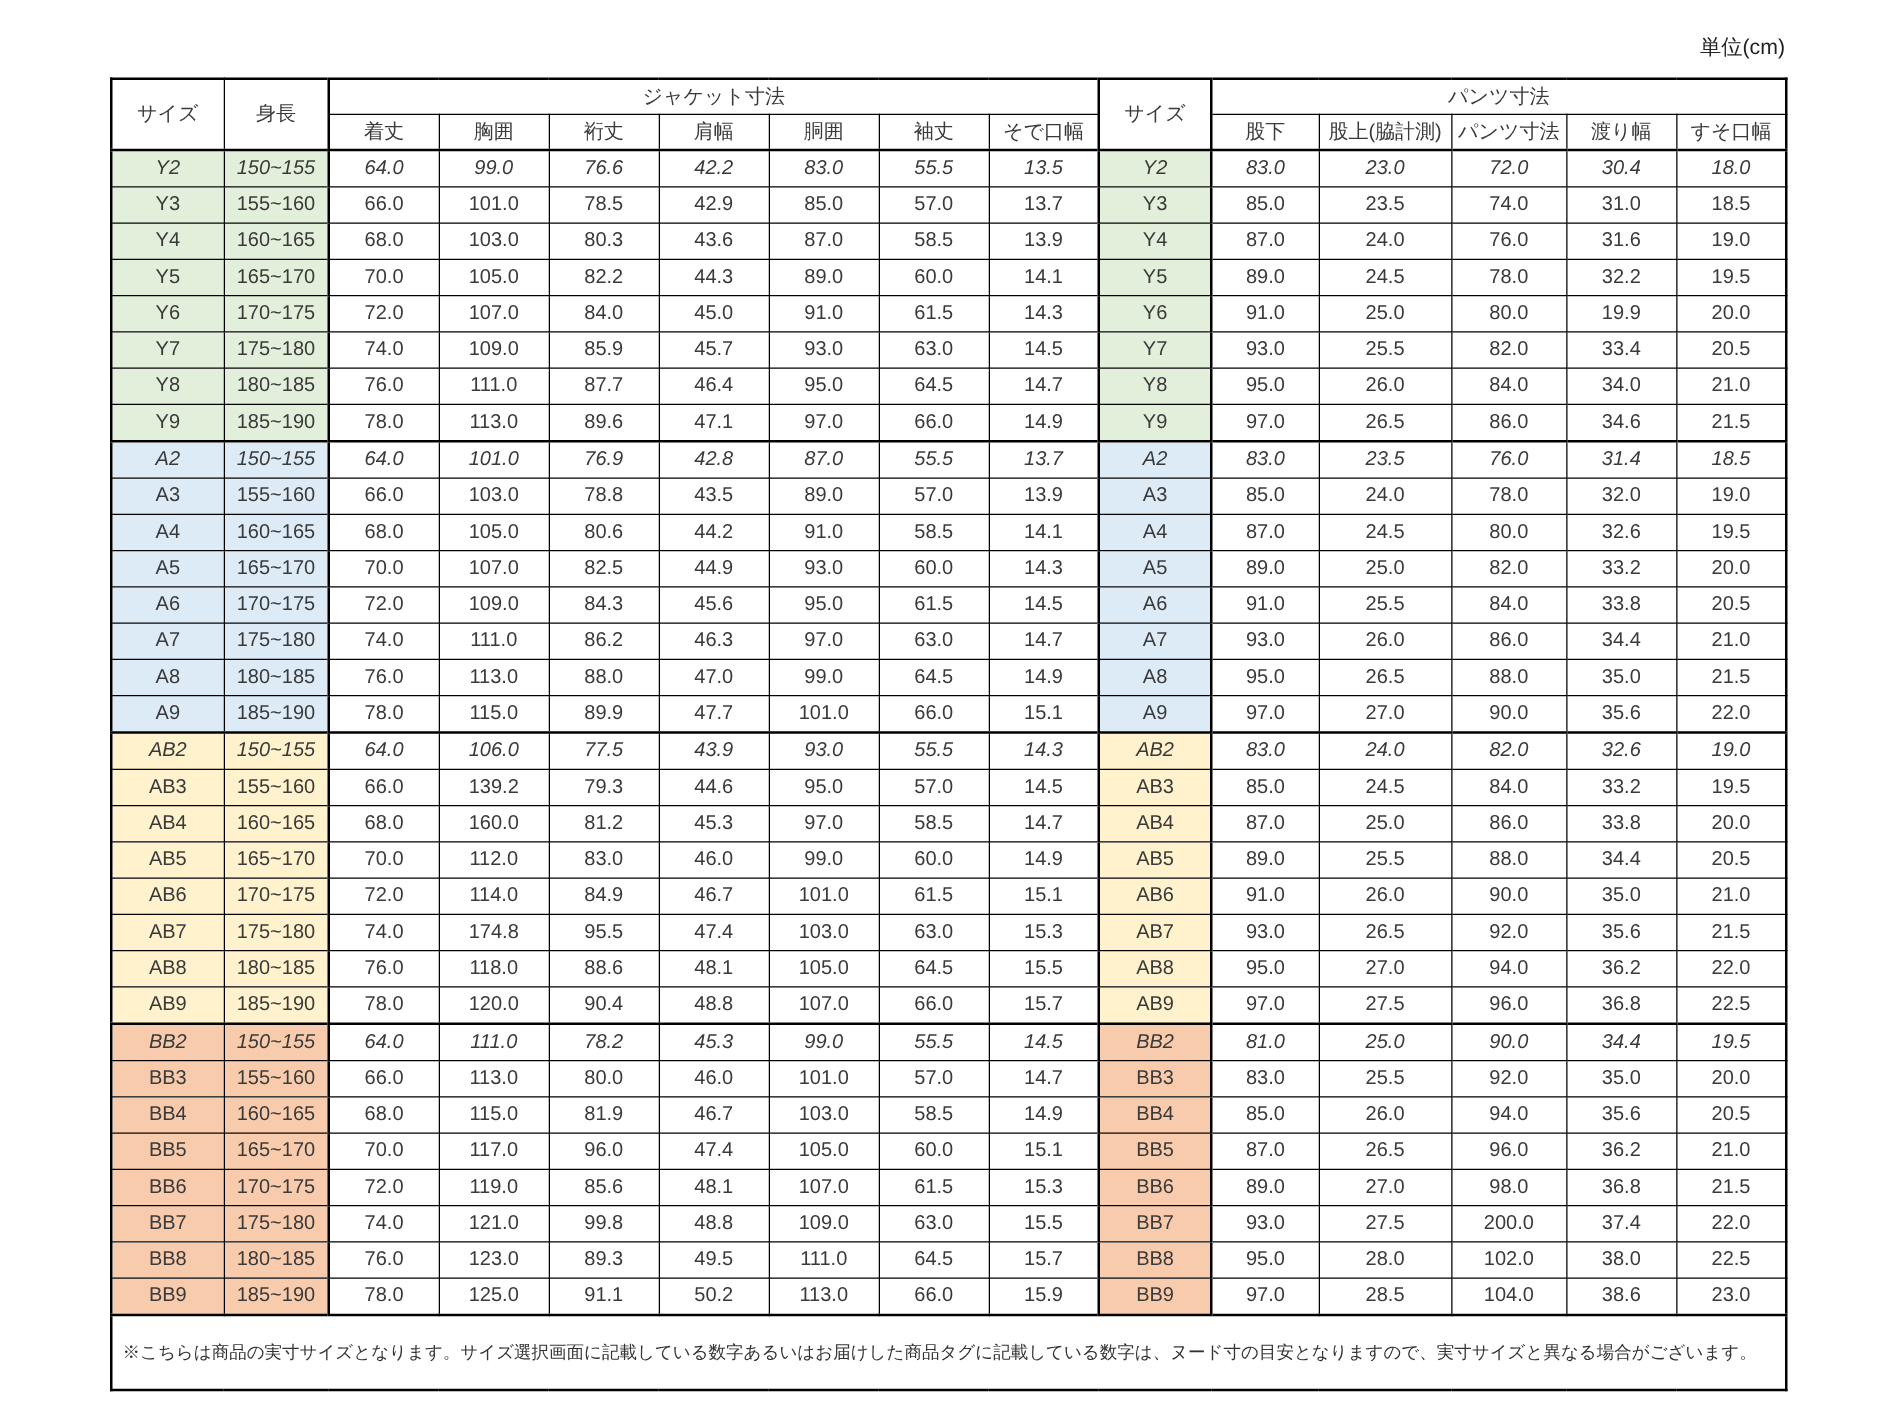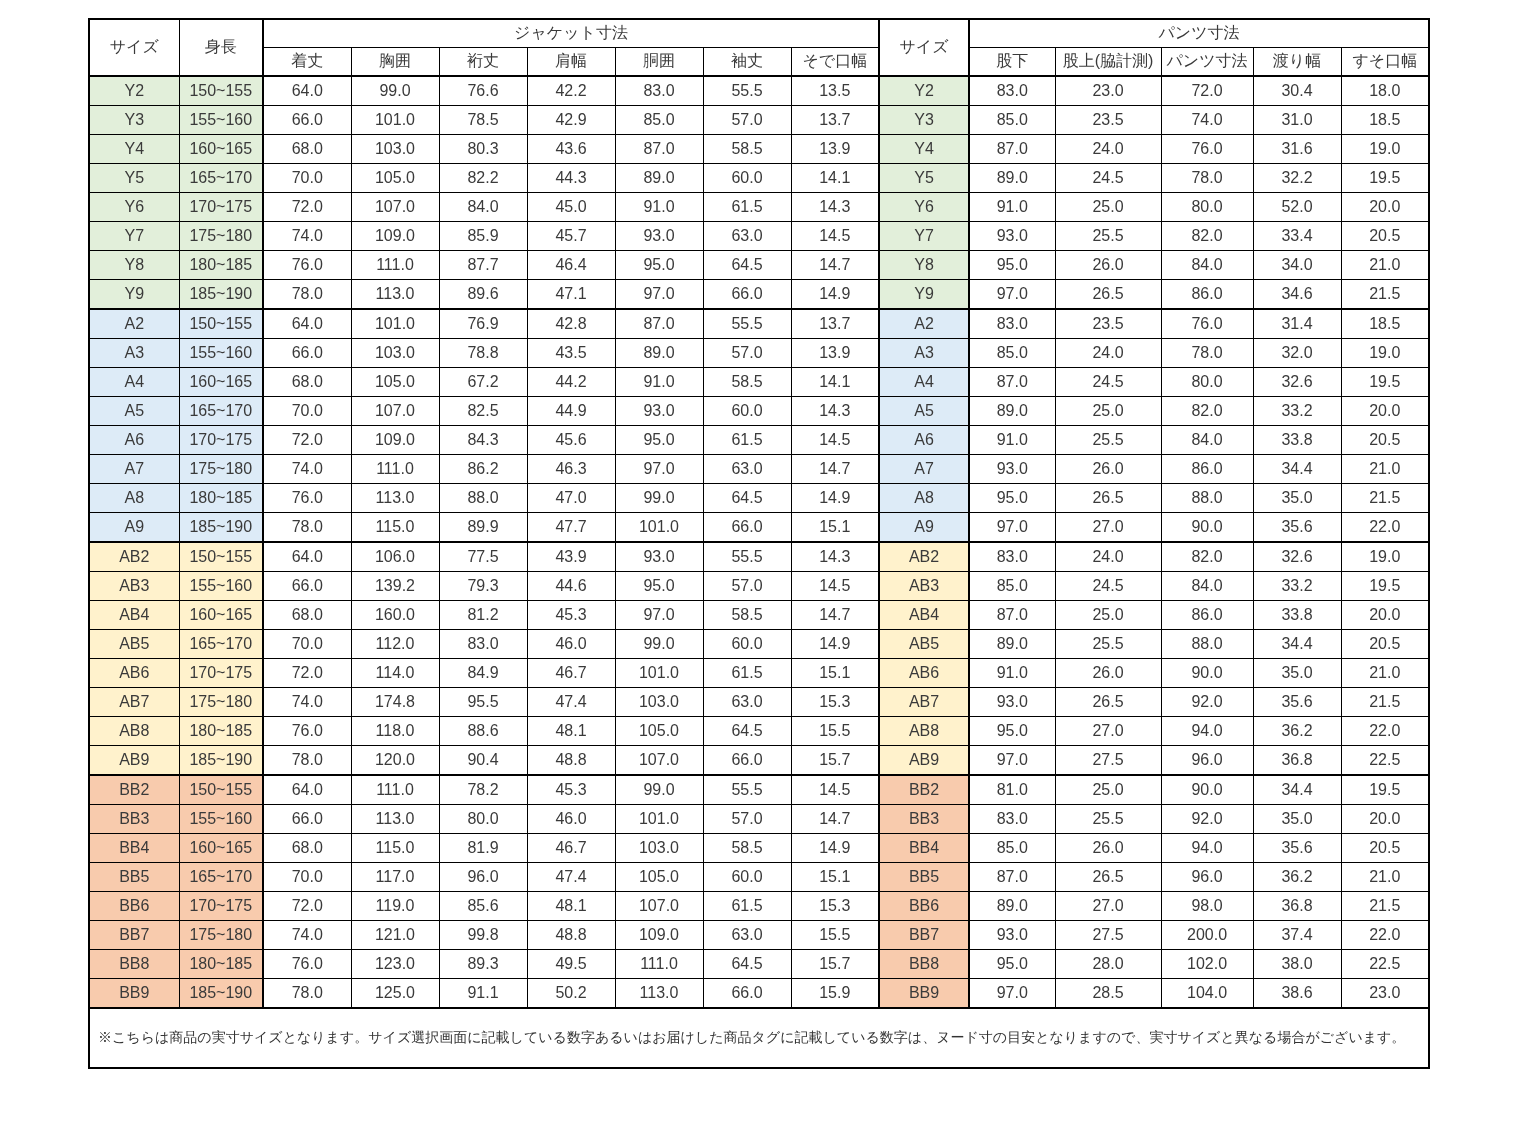--- a/index.html
+++ b/index.html
@@ -15,30 +15,31 @@
     border:2px solid #000;
   }
   th,td{
     border:1px solid #000;text-align:center;vertical-align:middle;
     font-weight:normal;font-size:16px;height:28px;padding:0;
     white-space:nowrap;overflow:hidden;background:#fff;color:#3a3a3a;
   }
   thead th{height:27px;}
   .thickL{border-left:2px solid #000;}
   thead tr.subhead th{border-bottom:2px solid #000;}
-  tr.group-start td{border-top:2px solid #000;}
+  tr.group-start td{border-top:2px solid #000;font-style:italic;}
   tfoot td.note-cell{
     border-top:2px solid #000;height:58px;text-align:left;
     padding:0 8px;font-size:14px;white-space:nowrap;color:#333;
   }
 </style>
 </head>
 <body>
 
 <div class="wrap">
+  <div class="unit-label">単位(cm)</div>
 
   <table class="size-chart">
     <colgroup>
       <col style="width:90px">
         <col style="width:84px">
       <col style="width:88px">
         <col style="width:88px">
         <col style="width:88px">
         <col style="width:88px">
         <col style="width:88px">
@@ -150,21 +151,21 @@
           <td>107.0</td>
           <td>84.0</td>
           <td>45.0</td>
           <td>91.0</td>
           <td>61.5</td>
           <td>14.3</td>
           <td class="thickL" style="background: rgb(226, 239, 218);">Y6</td>
           <td class="thickL">91.0</td>
           <td>25.0</td>
           <td>80.0</td>
-          <td>52.0</td>
+          <td>19.9</td>
           <td>20.0</td>
         </tr>
         <tr>
           <td style="background: rgb(226, 239, 218);">Y7</td>
           <td style="background: rgb(226, 239, 218);">175~180</td>
           <td class="thickL">74.0</td>
           <td>109.0</td>
           <td>85.9</td>
           <td>45.7</td>
           <td>93.0</td>
@@ -243,21 +244,21 @@
           <td>24.0</td>
           <td>78.0</td>
           <td>32.0</td>
           <td>19.0</td>
         </tr>
         <tr>
           <td style="background: rgb(221, 235, 247);">A4</td>
           <td style="background: rgb(221, 235, 247);">160~165</td>
           <td class="thickL">68.0</td>
           <td>105.0</td>
-          <td>67.2</td>
+          <td>80.6</td>
           <td>44.2</td>
           <td>91.0</td>
           <td>58.5</td>
           <td>14.1</td>
           <td class="thickL" style="background: rgb(221, 235, 247);">A4</td>
           <td class="thickL">87.0</td>
           <td>24.5</td>
           <td>80.0</td>
           <td>32.6</td>
           <td>19.5</td>

